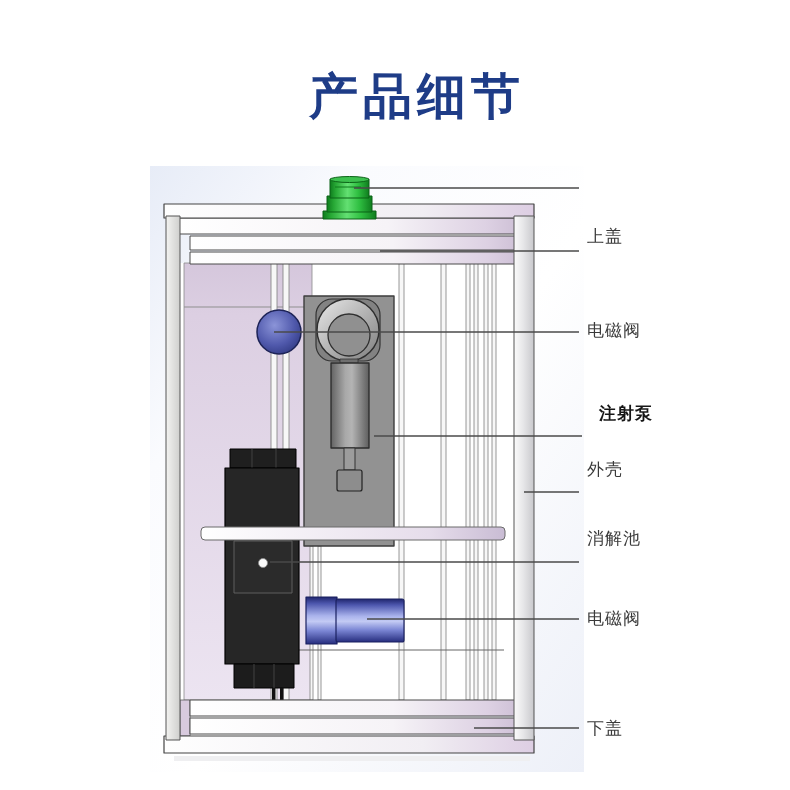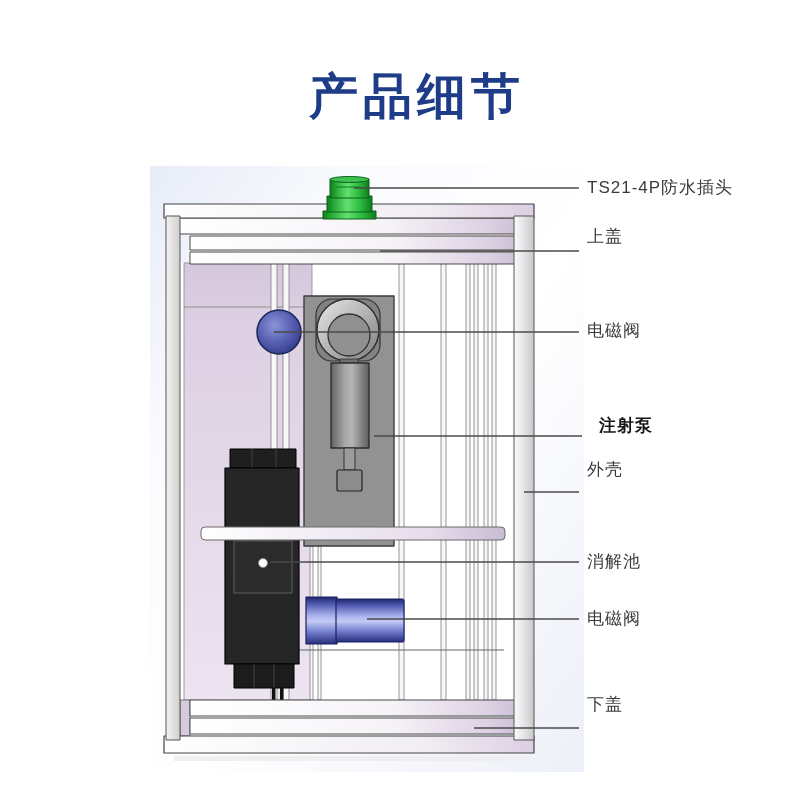--- a/index.html
+++ b/index.html
@@ -187,22 +187,21 @@
       <line x1="358" y1="251" x2="557" y2="251"></line>
       <line x1="252" y1="332" x2="557" y2="332"></line>
       <line x1="352" y1="436" x2="560" y2="436"></line>
       <line x1="502" y1="492" x2="557" y2="492"></line>
       <line x1="248" y1="562" x2="557" y2="562"></line>
       <line x1="345" y1="619" x2="557" y2="619"></line>
       <line x1="452" y1="728" x2="557" y2="728"></line>
     </g>
   </svg>
 
-  <div class="callout" style="top:177px">TS21-4P防水插头</div>
   <div class="callout" style="top:226px">上盖</div>
   <div class="callout" style="top:320px">电磁阀</div>
-  <div class="callout bold" style="top:415px">注射泵</div>
+  <div class="callout bold" style="top:403px">注射泵</div>
   <div class="callout" style="top:459px">外壳</div>
-  <div class="callout" style="top:551px">消解池</div>
+  <div class="callout" style="top:528px">消解池</div>
   <div class="callout" style="top:608px">电磁阀</div>
-  <div class="callout" style="top:694px">下盖</div>
+  <div class="callout" style="top:718px">下盖</div>
 
 </div>
 
 </body></html>

